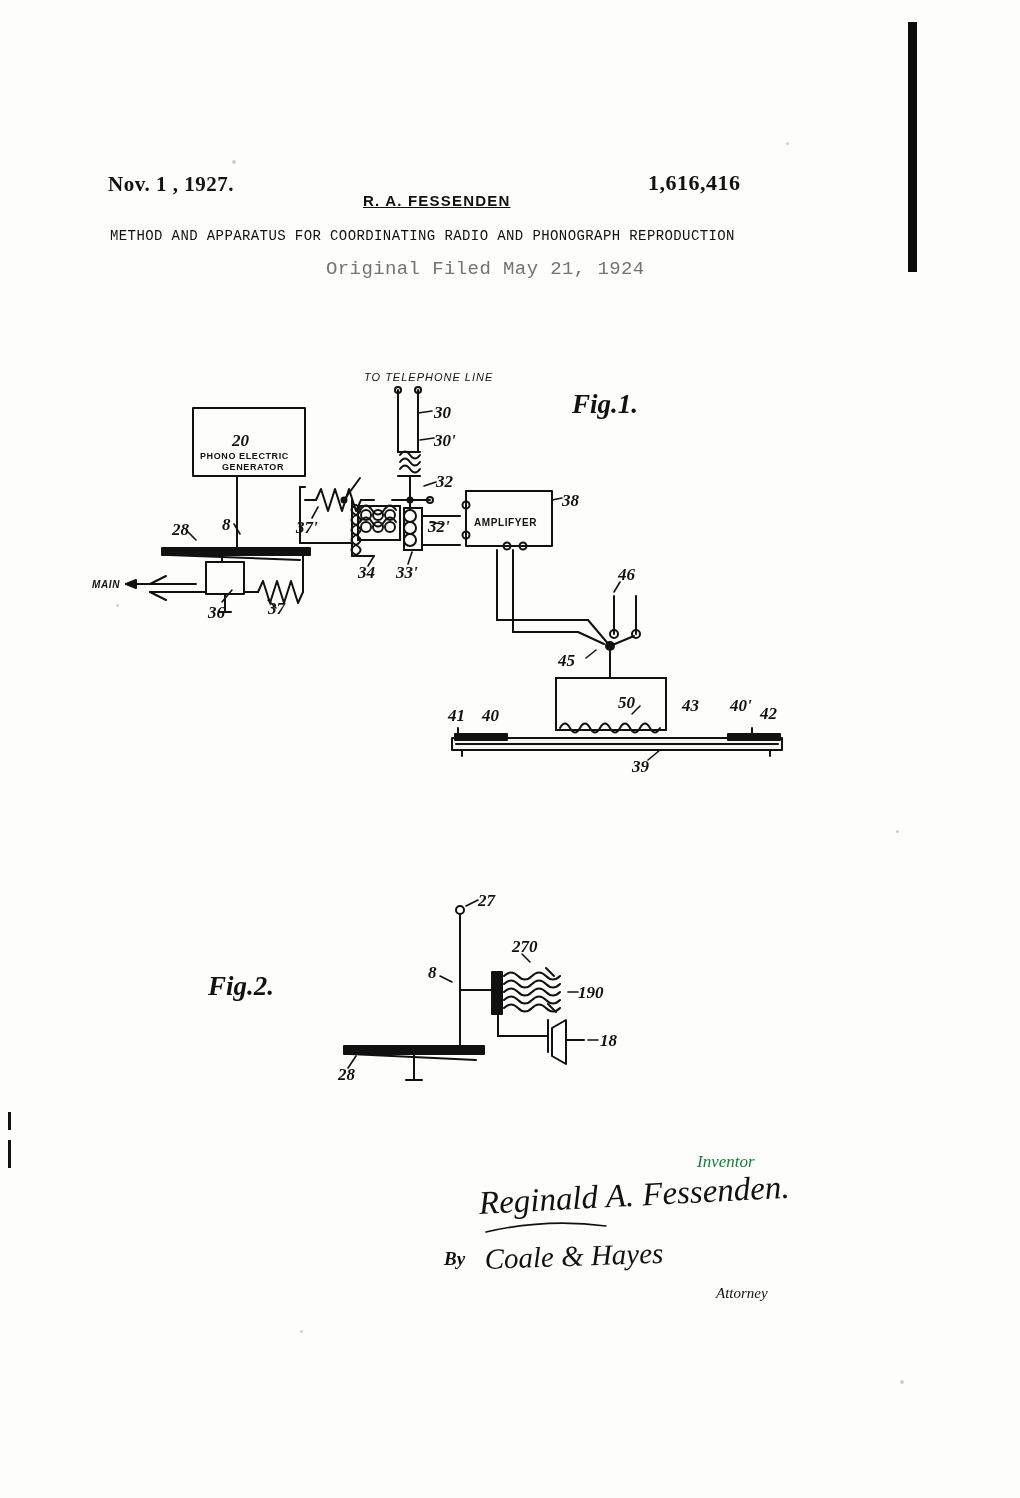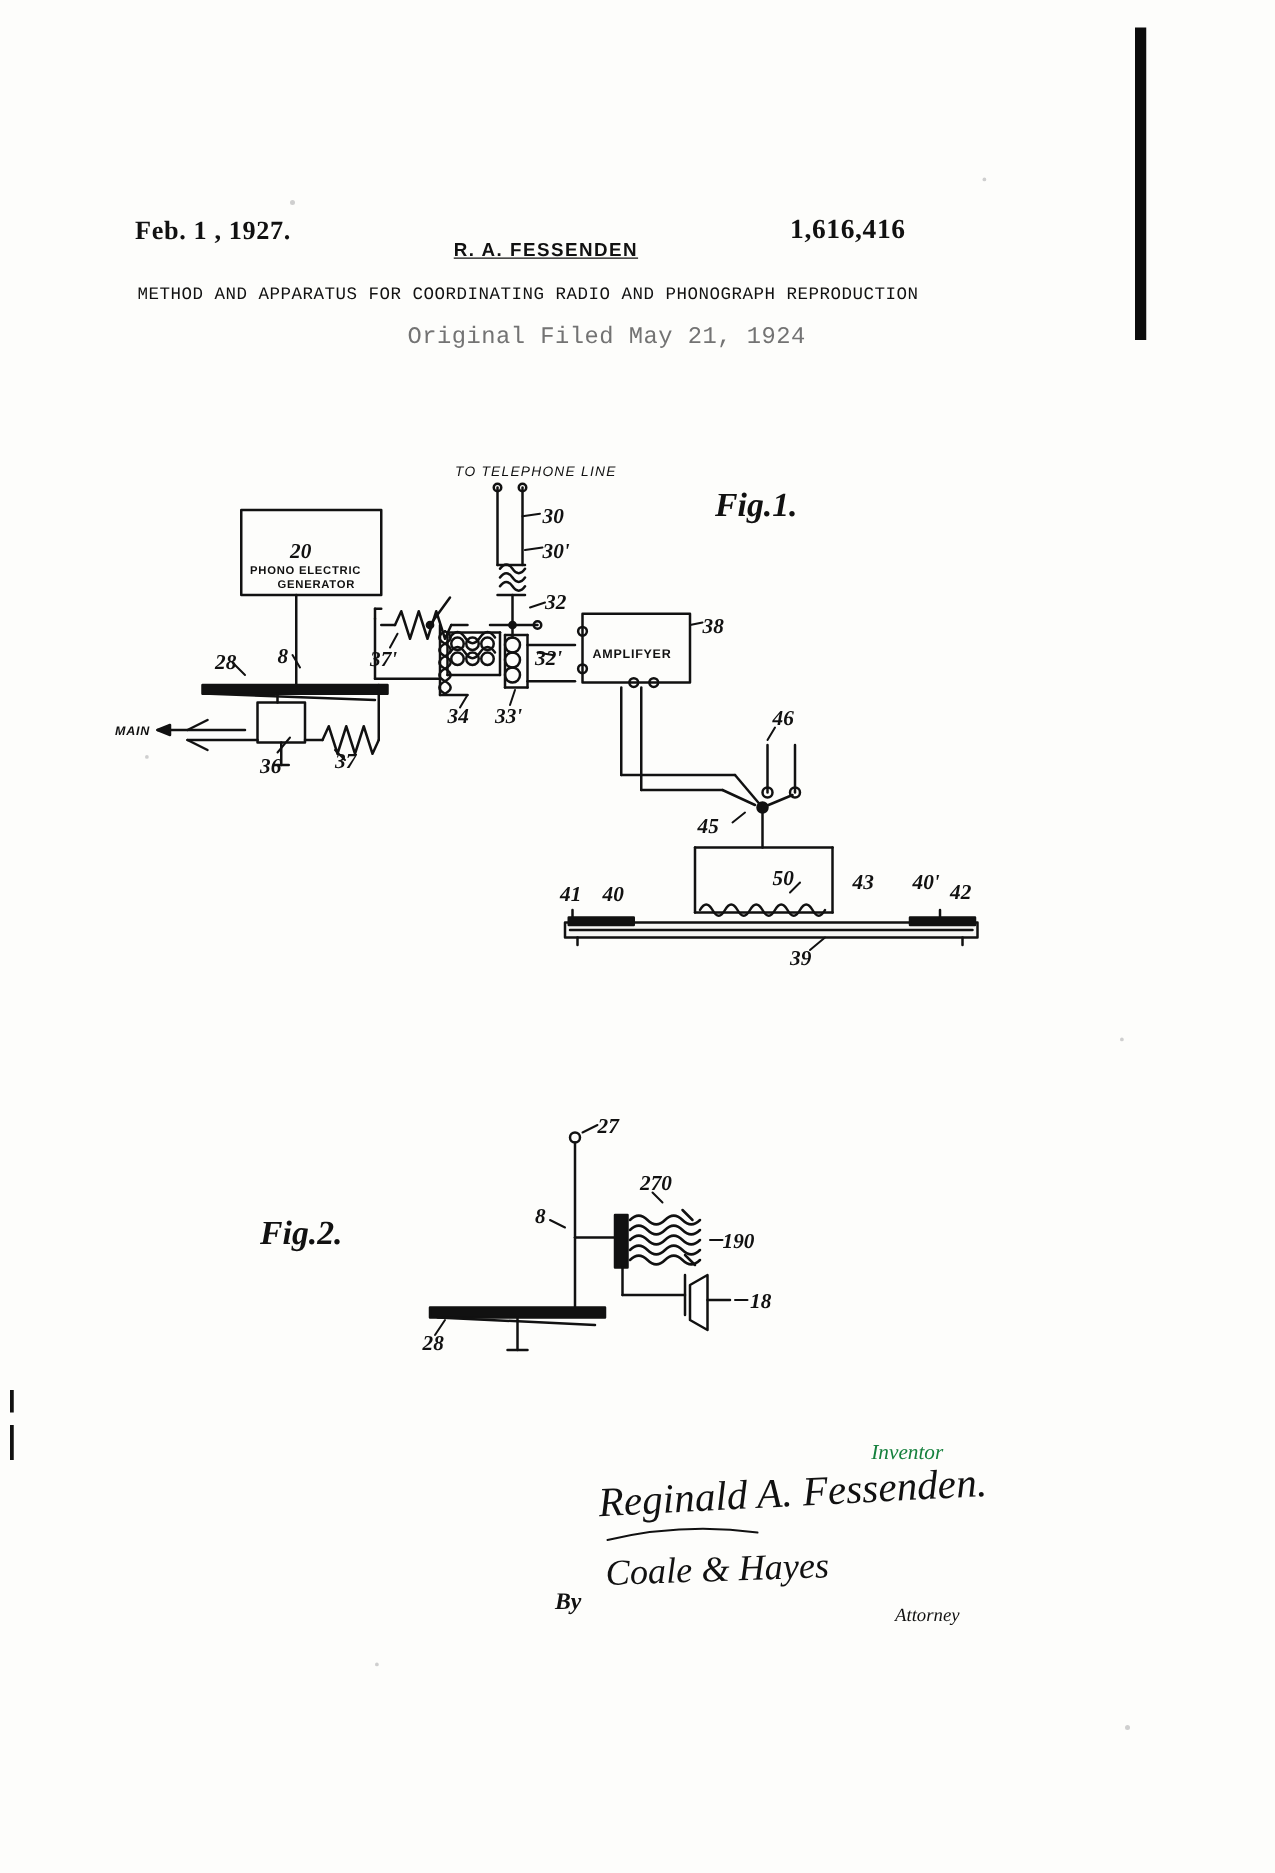--- a/index.html
+++ b/index.html
@@ -35,21 +35,21 @@
     left: 108px;
     top: 172px;
     font-family: "Liberation Serif", serif;
     font-weight: bold;
     font-size: 21px;
     letter-spacing: 0.5px;
     color: #111;
   }
   .header-patno {
     position: absolute;
-    left: 632px;
+    left: 648px;
     top: 170px;
     font-family: "Liberation Serif", serif;
     font-weight: bold;
     font-size: 22px;
     letter-spacing: 0.5px;
     color: #111;
   }
   .header-inventor {
     position: absolute;
     left: 363px;
@@ -111,21 +111,20 @@
   }
   .sig-by-word {
     position: absolute;
     left: 444px;
     top: 1248px;
     font-family: "Liberation Serif", serif;
     font-style: italic;
     font-weight: bold;
     font-size: 19px;
     color: #111;
-    margin-top: 23px;
   }
   .sig-name {
     position: absolute;
     left: 478px;
     top: 1185px;
     font-family: "Liberation Serif", serif;
     font-style: italic;
     font-size: 33px;
     color: #111;
     white-space: nowrap;
@@ -159,21 +158,21 @@
   <div class="scan-tick" style="left:8px; top:1112px; width:3px; height:18px;"></div>
   <div class="scan-tick" style="left:8px; top:1140px; width:3px; height:28px;"></div>
 
   <div class="speck" style="left:232px; top:160px; width:4px; height:4px;"></div>
   <div class="speck" style="left:786px; top:142px; width:3px; height:3px;"></div>
   <div class="speck" style="left:116px; top:604px; width:3px; height:3px;"></div>
   <div class="speck" style="left:896px; top:830px; width:3px; height:3px;"></div>
   <div class="speck" style="left:300px; top:1330px; width:3px; height:3px;"></div>
   <div class="speck" style="left:900px; top:1380px; width:4px; height:4px;"></div>
 
-  <div class="header-date">Feb. 1 , 1927.</div>
+  <div class="header-date">Nov. 1 , 1927.</div>
   <div class="header-patno">1,616,416</div>
   <div class="header-inventor">R. A. FESSENDEN</div>
   <div class="header-title">METHOD AND APPARATUS FOR COORDINATING RADIO AND PHONOGRAPH REPRODUCTION</div>
   <div class="header-filed">Original Filed May 21, 1924</div>
 
   <svg class="figure" width="1020" height="820" viewBox="0 0 1020 820">
     <g fill="none" stroke="#111" stroke-width="2" stroke-linecap="round" stroke-linejoin="round">
 
       <text class="fig-label" x="572" y="413" font-size="27" fill="#111" stroke="none">Fig.1.</text>
 

